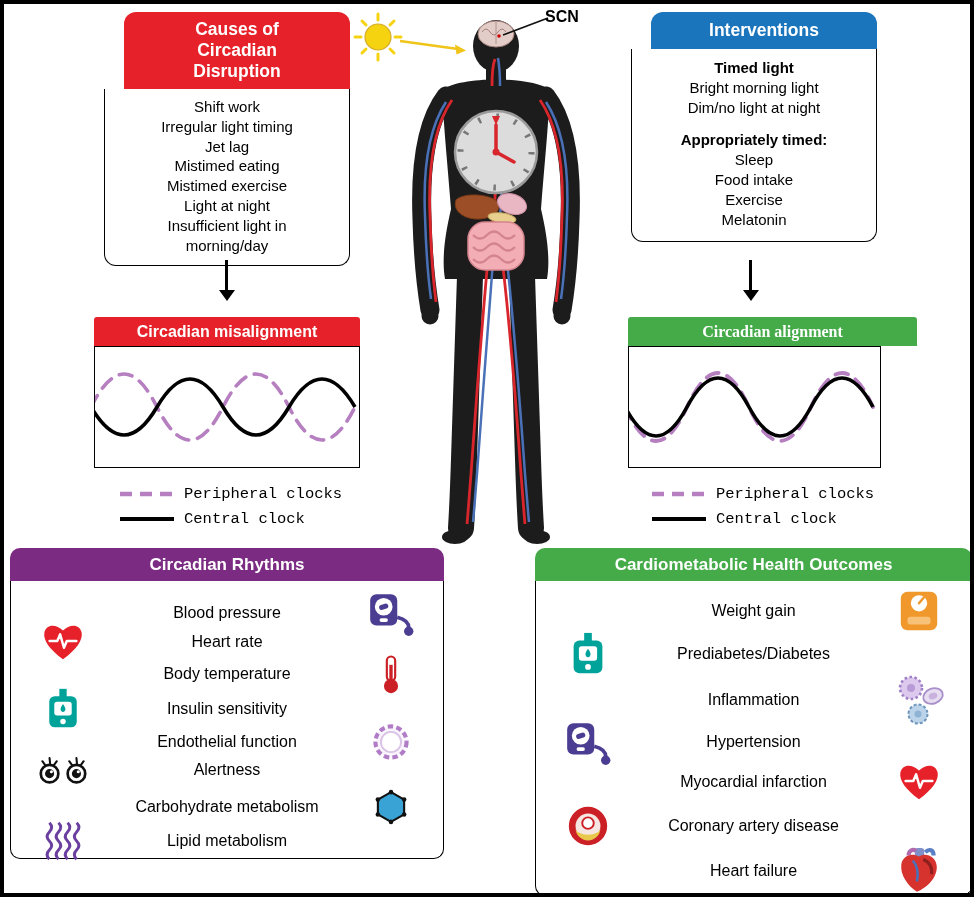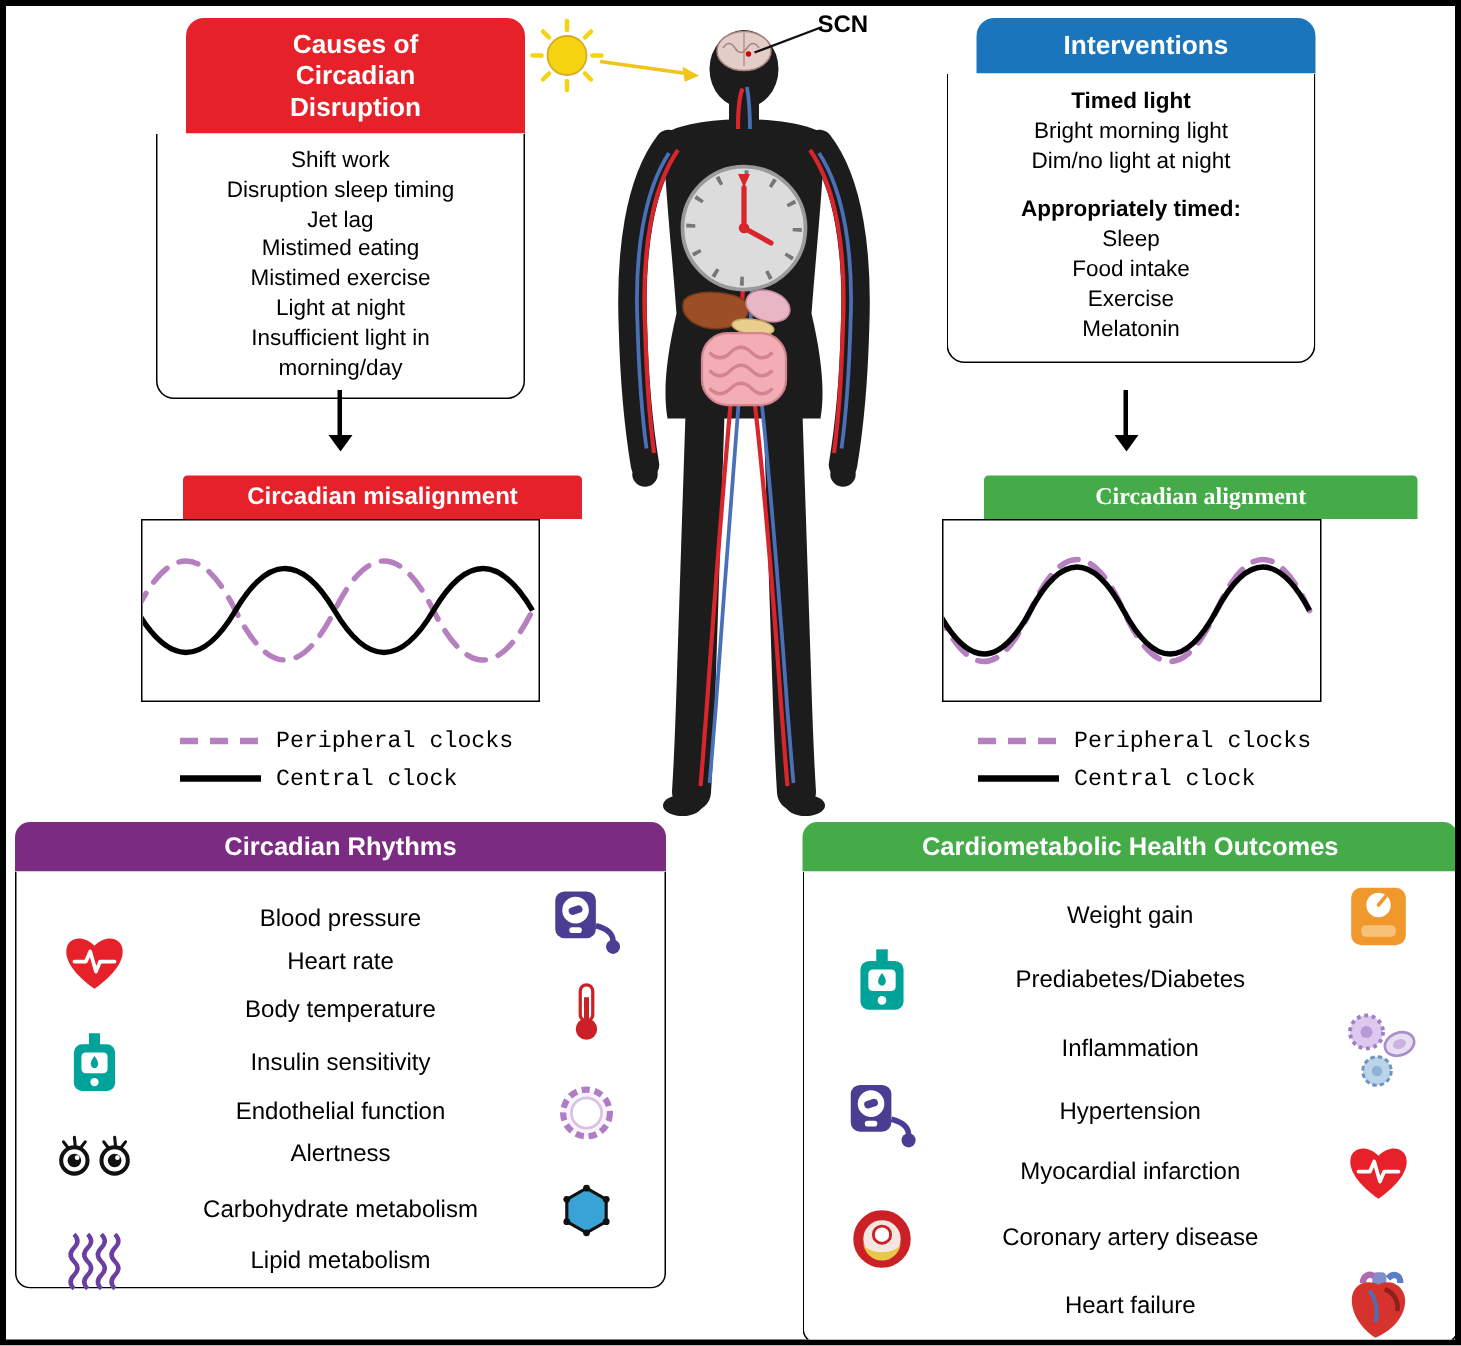--- a/index.html
+++ b/index.html
@@ -21,21 +21,21 @@
   .interventions .topbox-body { font-size:15px; line-height:1.32; padding:9px 8px 12px; }
   .bold-line { font-weight:bold; }
   .spacer12 { height:13px; }
 
   
   .downarrow { position:absolute; width:3.4px; background:#000; }
   .downarrow::after { content:""; position:absolute; top:100%; left:50%; transform:translateX(-50%);
     border:8px solid transparent; border-bottom:0; border-top:11px solid #000; }
 
   
-  .wave-header { color:#fff; font-weight:bold; text-align:center; font-size:16px; height:29px; line-height:29px; border-radius:3px 3px 0 0;margin-left:28px; }
+  .wave-header { color:#fff; font-weight:bold; text-align:center; font-size:16px; height:29px; line-height:29px; border-radius:3px 3px 0 0; }
   .wave-header.red { background:#e62129; }
   .wave-header.green { background:#45ab49; }
   .wave-panel { background:#fff; border:1.6px solid #000; overflow:hidden; }
 
   .legend-row { display:flex; align-items:center; height:25px; }
   .legend-row span { font-size:15.5px; margin-left:10px;font-family:Liberation Mono, monospace; }
 
   
   .bottombox { position:absolute; }
   .bottombox .hdr { color:#fff; font-weight:bold; text-align:center; font-size:17px; height:33px; line-height:33px; border-radius:10px 10px 0 0; }
@@ -229,21 +229,21 @@
       <path d="M 121,255 q 7,7 14,0 t 14,0 t 14,0" stroke="#d4848e" stroke-width="2.2" fill="none"></path>
     </g>
   </svg>
 
   <div class="abs scn-label" style="left:541px; top:4px;">SCN</div>
 
   <div class="abs causes">
     <div class="topbox-header">Causes of Circadian Disruption</div>
     <div class="topbox-body">
       <div>Shift work</div>
-      <div>Disruption sleep timing</div>
+      <div>Irregular light timing</div>
       <div>Jet lag</div>
       <div>Mistimed eating</div>
       <div>Mistimed exercise</div>
       <div>Light at night</div>
       <div>Insufficient light in morning/day</div>
     </div>
   </div>
 
   <div class="abs interventions">
     <div class="topbox-header">Interventions</div>

